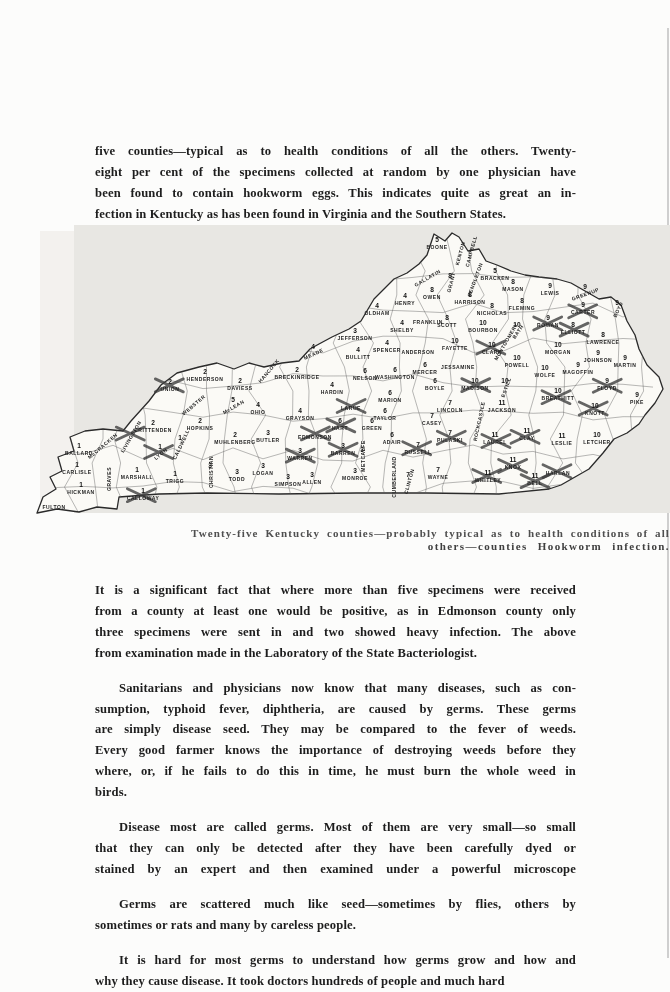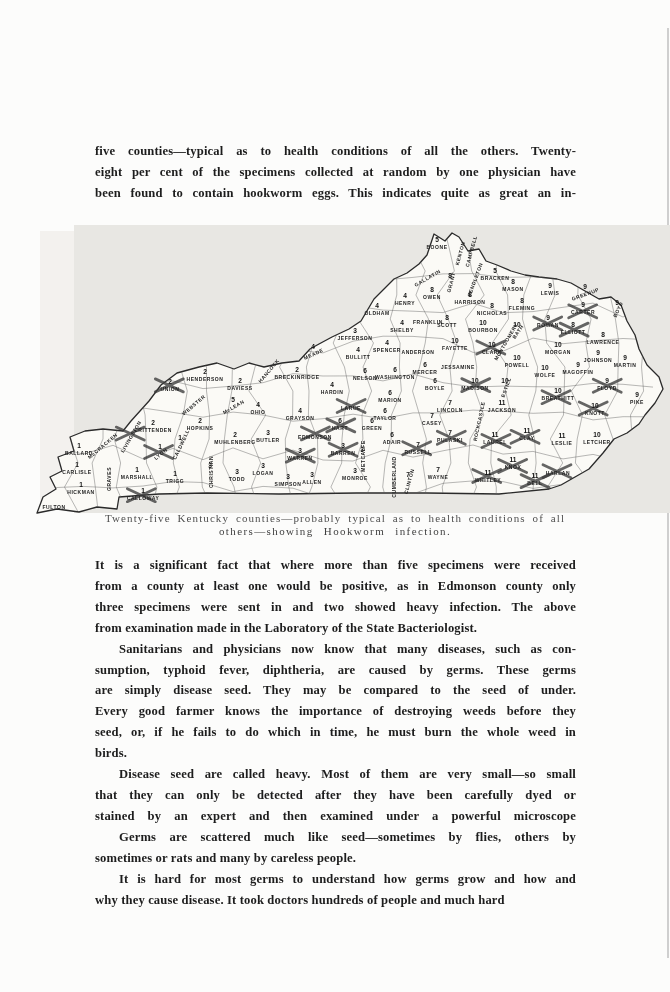--- a/index.html
+++ b/index.html
@@ -5,51 +5,52 @@
   html,body{margin:0;padding:0;background:#ffffff;}
   .page{position:relative;width:670px;height:992px;background:#fcfcfb;overflow:hidden;
         font-family:"Liberation Serif", serif;}
   .edge-line{position:absolute;right:1px;top:28px;height:930px;width:2px;
              background:#9a9a9a;opacity:.45;}
   .text-block{position:absolute;left:95px;width:481px;color:#1d1d1d;
               font-size:12.6px;font-weight:bold;line-height:20.9px;
               letter-spacing:.15px;}
   .line{text-align:justify;text-align-last:justify;white-space:nowrap;overflow:visible;}
   .line.last{text-align-last:auto;white-space:normal;}
-  .line.indent{text-indent:24px;}
+  .line.indent{text-indent:24px;margin-top:14px;}
   #para-top{top:141px;}
-  #para-bottom{top:555px;}
+  #para-bottom{top:580px;}
   .figure{position:absolute;top:225px;left:0;width:670px;height:316px;}
   .figure-bg{position:absolute;left:74px;right:0;top:0;height:288px;background:#e8e7e3;}
   .figure-bg2{position:absolute;left:40px;right:0;top:6px;height:276px;background:#eceae6;opacity:.6;}
   #map-svg{position:absolute;left:26px;top:0;width:642px;height:290px;}
   .outline{fill:#fbfaf6;stroke:#2a2a2a;stroke-width:1.3;stroke-linejoin:round;}
   .county-line{fill:none;stroke:#5e5e5e;stroke-width:.55;opacity:.8;}
   .cname{font-family:"Liberation Sans", sans-serif;font-size:5px;font-weight:bold;
          fill:#1e1e1e;text-anchor:middle;letter-spacing:.55px;}
   .cnum{font-family:"Liberation Sans", sans-serif;font-size:6.6px;font-weight:bold;
         fill:#111;text-anchor:middle;}
   .xmark{fill:none;stroke:#3b3b3b;stroke-width:2.8;stroke-linecap:round;opacity:.78;}
-  .caption{position:absolute;top:287px;left:0;width:670px;text-align:center;
-           color:#4f4f4f;font-weight:normal;}
+  .caption{position:absolute;top:302px;left:0;width:670px;text-align:right;
+           color:#4f4f4f;font-weight:bold;}
   .caption .c1{font-size:11px;letter-spacing:1.1px;word-spacing:3px;line-height:13px;}
   .caption .c2{font-size:11px;letter-spacing:1.4px;word-spacing:6px;line-height:13px;color:#3f3f3f;}
 </style>
 </head>
 <body>
 
 <div class="page">
 
   <div class="edge-line"></div>
 
   <div class="text-block" id="para-top">
       <div>
         <div class="line">five counties—typical as to health conditions of all the others. Twenty-</div>
         <div class="line">eight per cent of the specimens collected at random by one physician have</div>
         <div class="line">been found to contain hookworm eggs. This indicates quite as great an in-</div>
+        <div class="line last">fection in Kentucky as has been found in Virginia and the Southern States.</div>
       </div>
     </div>
 
   <div class="figure">
     <div class="figure-bg2"></div>
     <div class="figure-bg"></div>
     <svg id="map-svg" viewBox="0 0 640 290">
       <defs>
         <clipPath id="stateclip">
           <path d="M 10 288 L 16 272 L 29 264 L 23 252 L 35 246 L 31 232 L 47 226 L 43 212 L 58 206
@@ -549,41 +550,41 @@
             <text x="328" y="255" class="cname">MONROE</text>
           </g>
           <g>
             <text x="335" y="227" class="cnum">3</text>
             <text x="335" y="234" class="cname" transform="rotate(-90 335 231)">METCALFE</text>
           </g>
         </g>
     </svg>
     <div class="caption">
       <div class="c1">Twenty-five Kentucky counties—probably typical as to health conditions of all</div>
-      <div class="c2">others—showing Hookworm infection.</div>
+      <div class="c2">others—counties Hookworm infection.</div>
     </div>
   </div>
 
   <div class="text-block" id="para-bottom">
       <div>
         <div class="line">It is a significant fact that where more than five specimens were received</div>
         <div class="line">from a county at least one would be positive, as in Edmonson county only</div>
         <div class="line">three specimens were sent in and two showed heavy infection. The above</div>
         <div class="line last">from examination made in the Laboratory of the State Bacteriologist.</div>
       </div>
       <div>
         <div class="line indent">Sanitarians and physicians now know that many diseases, such as con-</div>
         <div class="line">sumption, typhoid fever, diphtheria, are caused by germs. These germs</div>
-        <div class="line">are simply disease seed. They may be compared to the seed of under.</div>
+        <div class="line">are simply disease seed. They may be compared to the fever of weeds.</div>
         <div class="line">Every good farmer knows the importance of destroying weeds before they</div>
-        <div class="line">seed, or, if he fails to do which in time, he must burn the whole weed in</div>
+        <div class="line">where, or, if he fails to do this in time, he must burn the whole weed in</div>
         <div class="line last">birds.</div>
       </div>
       <div>
-        <div class="line indent">Disease seed are called heavy. Most of them are very small—so small</div>
+        <div class="line indent">Disease most are called germs. Most of them are very small—so small</div>
         <div class="line">that they can only be detected after they have been carefully dyed or</div>
         <div class="line">stained by an expert and then examined under a powerful microscope</div>
       </div>
       <div>
         <div class="line indent">Germs are scattered much like seed—sometimes by flies, others by</div>
         <div class="line last">sometimes or rats and many by careless people.</div>
       </div>
       <div>
         <div class="line indent">It is hard for most germs to understand how germs grow and how and</div>
         <div class="line last">why they cause disease. It took doctors hundreds of people and much hard</div>

